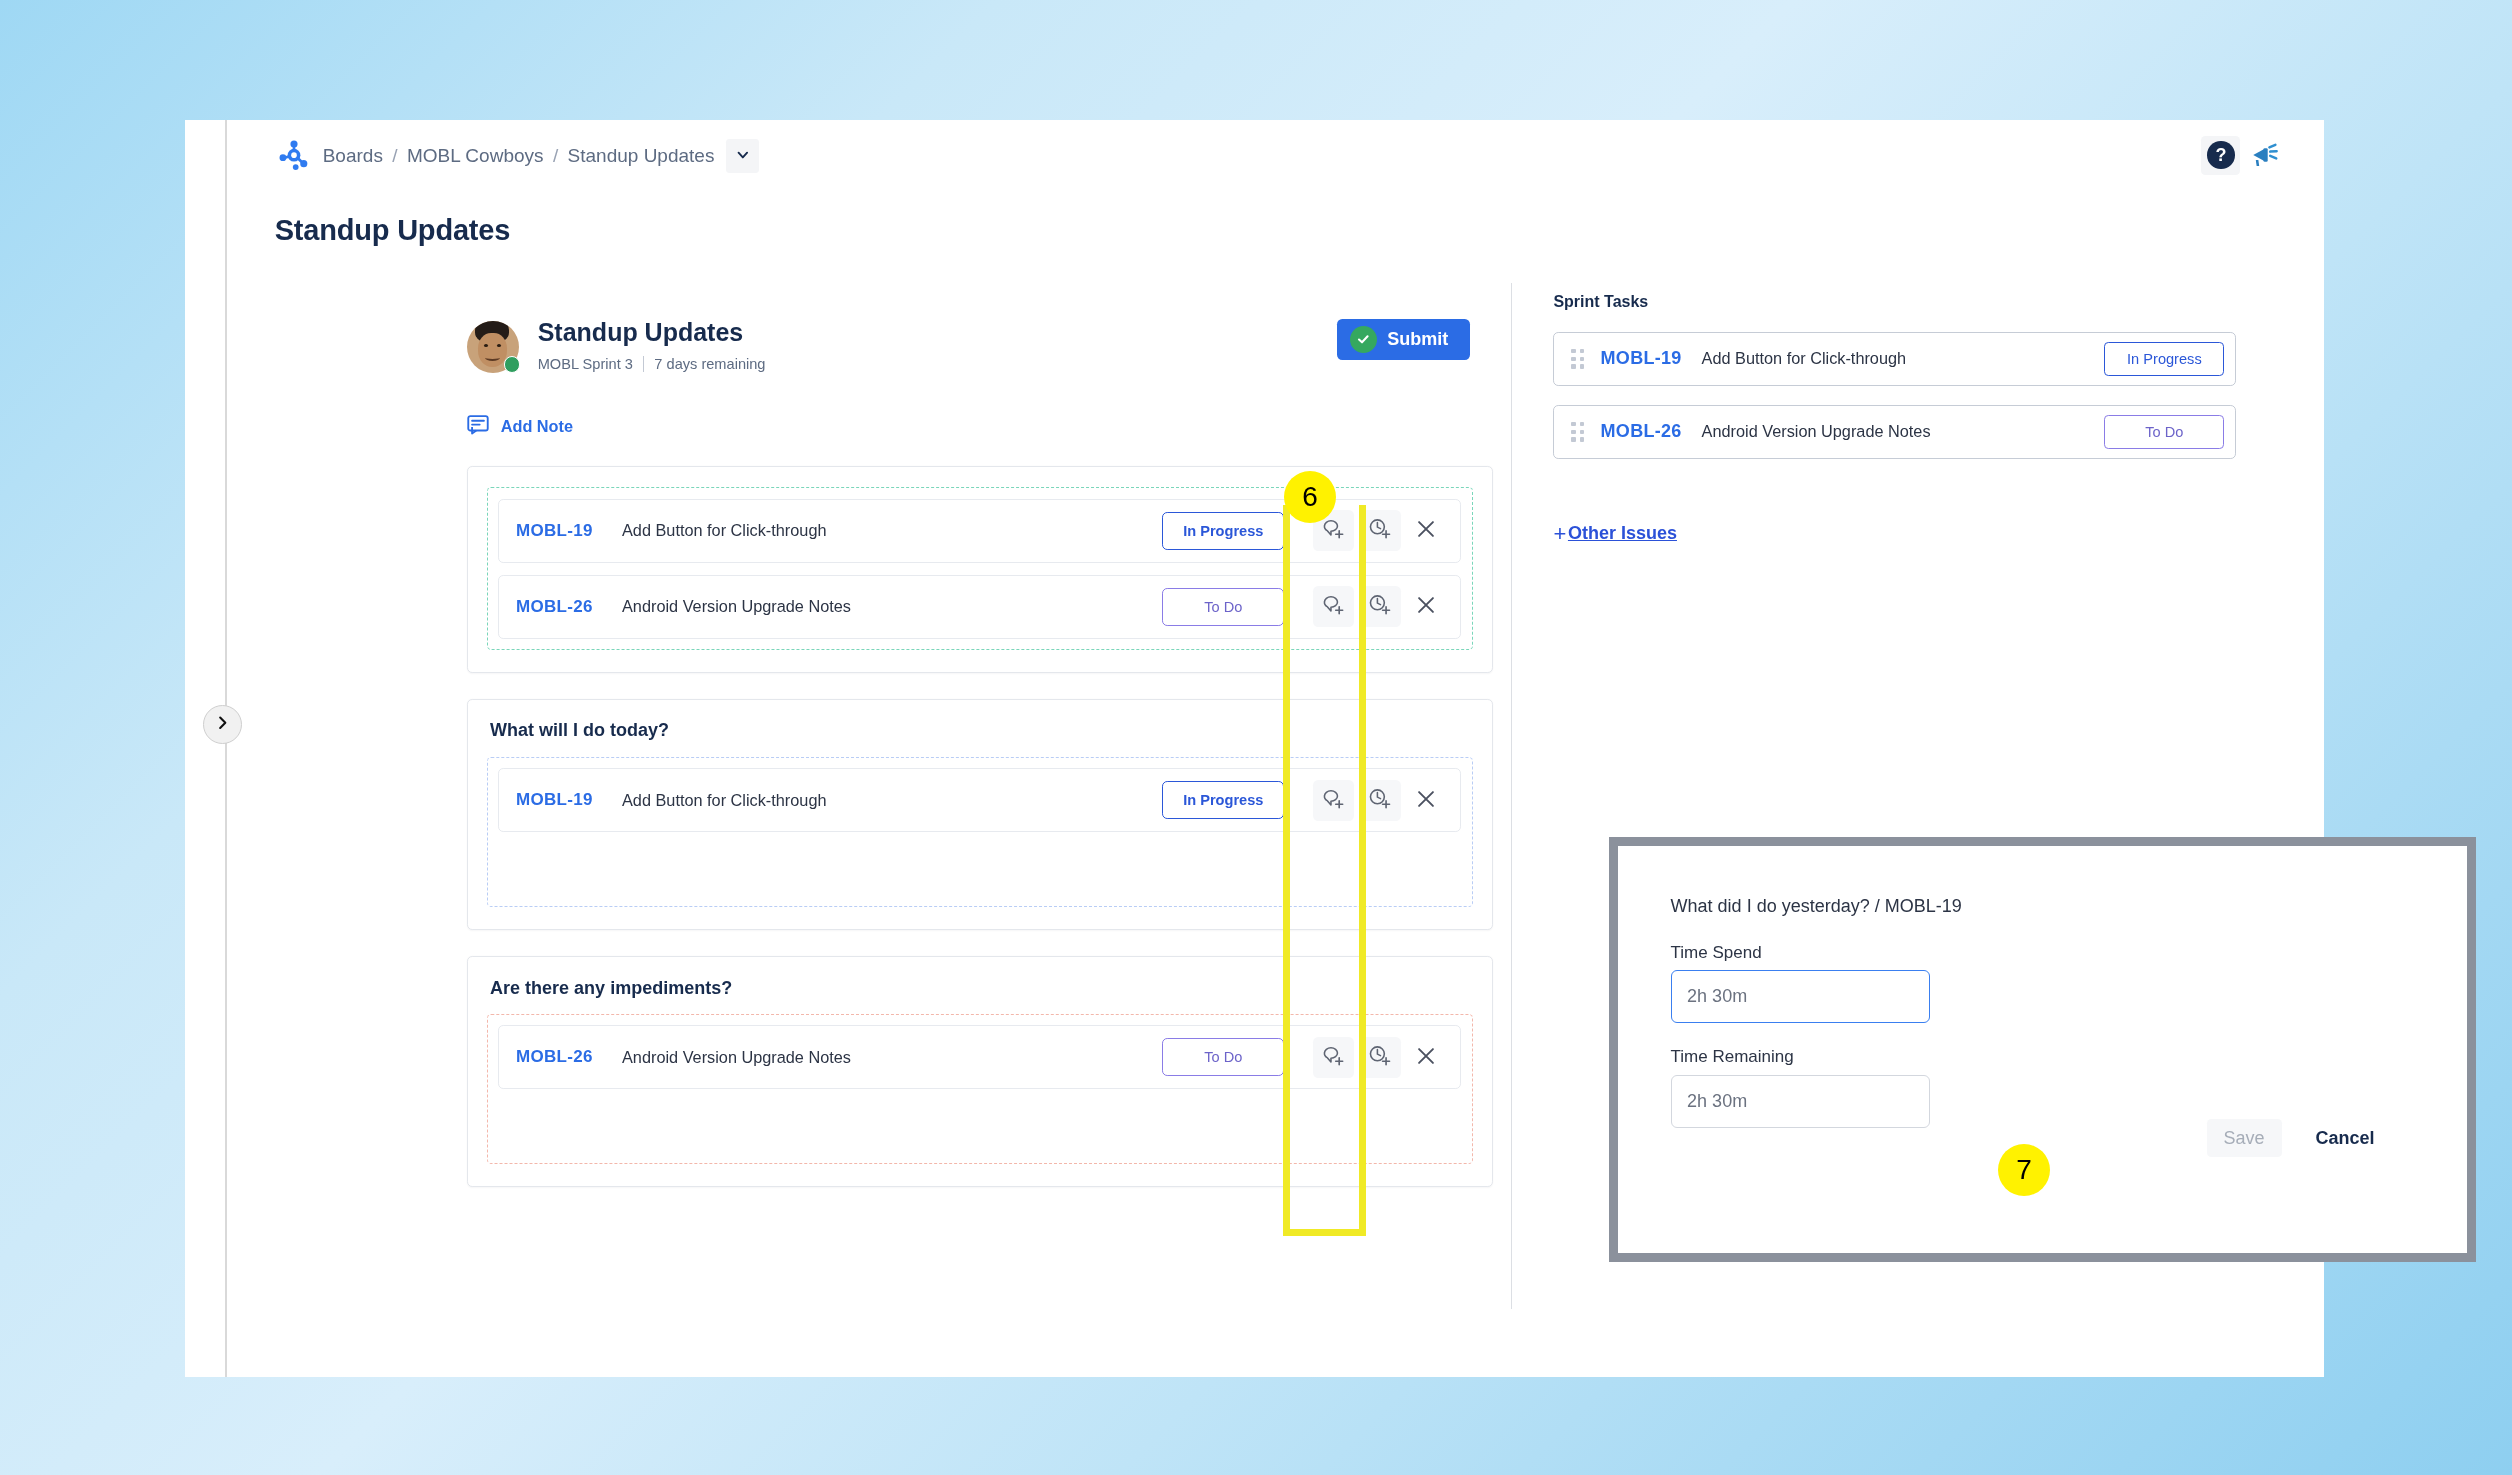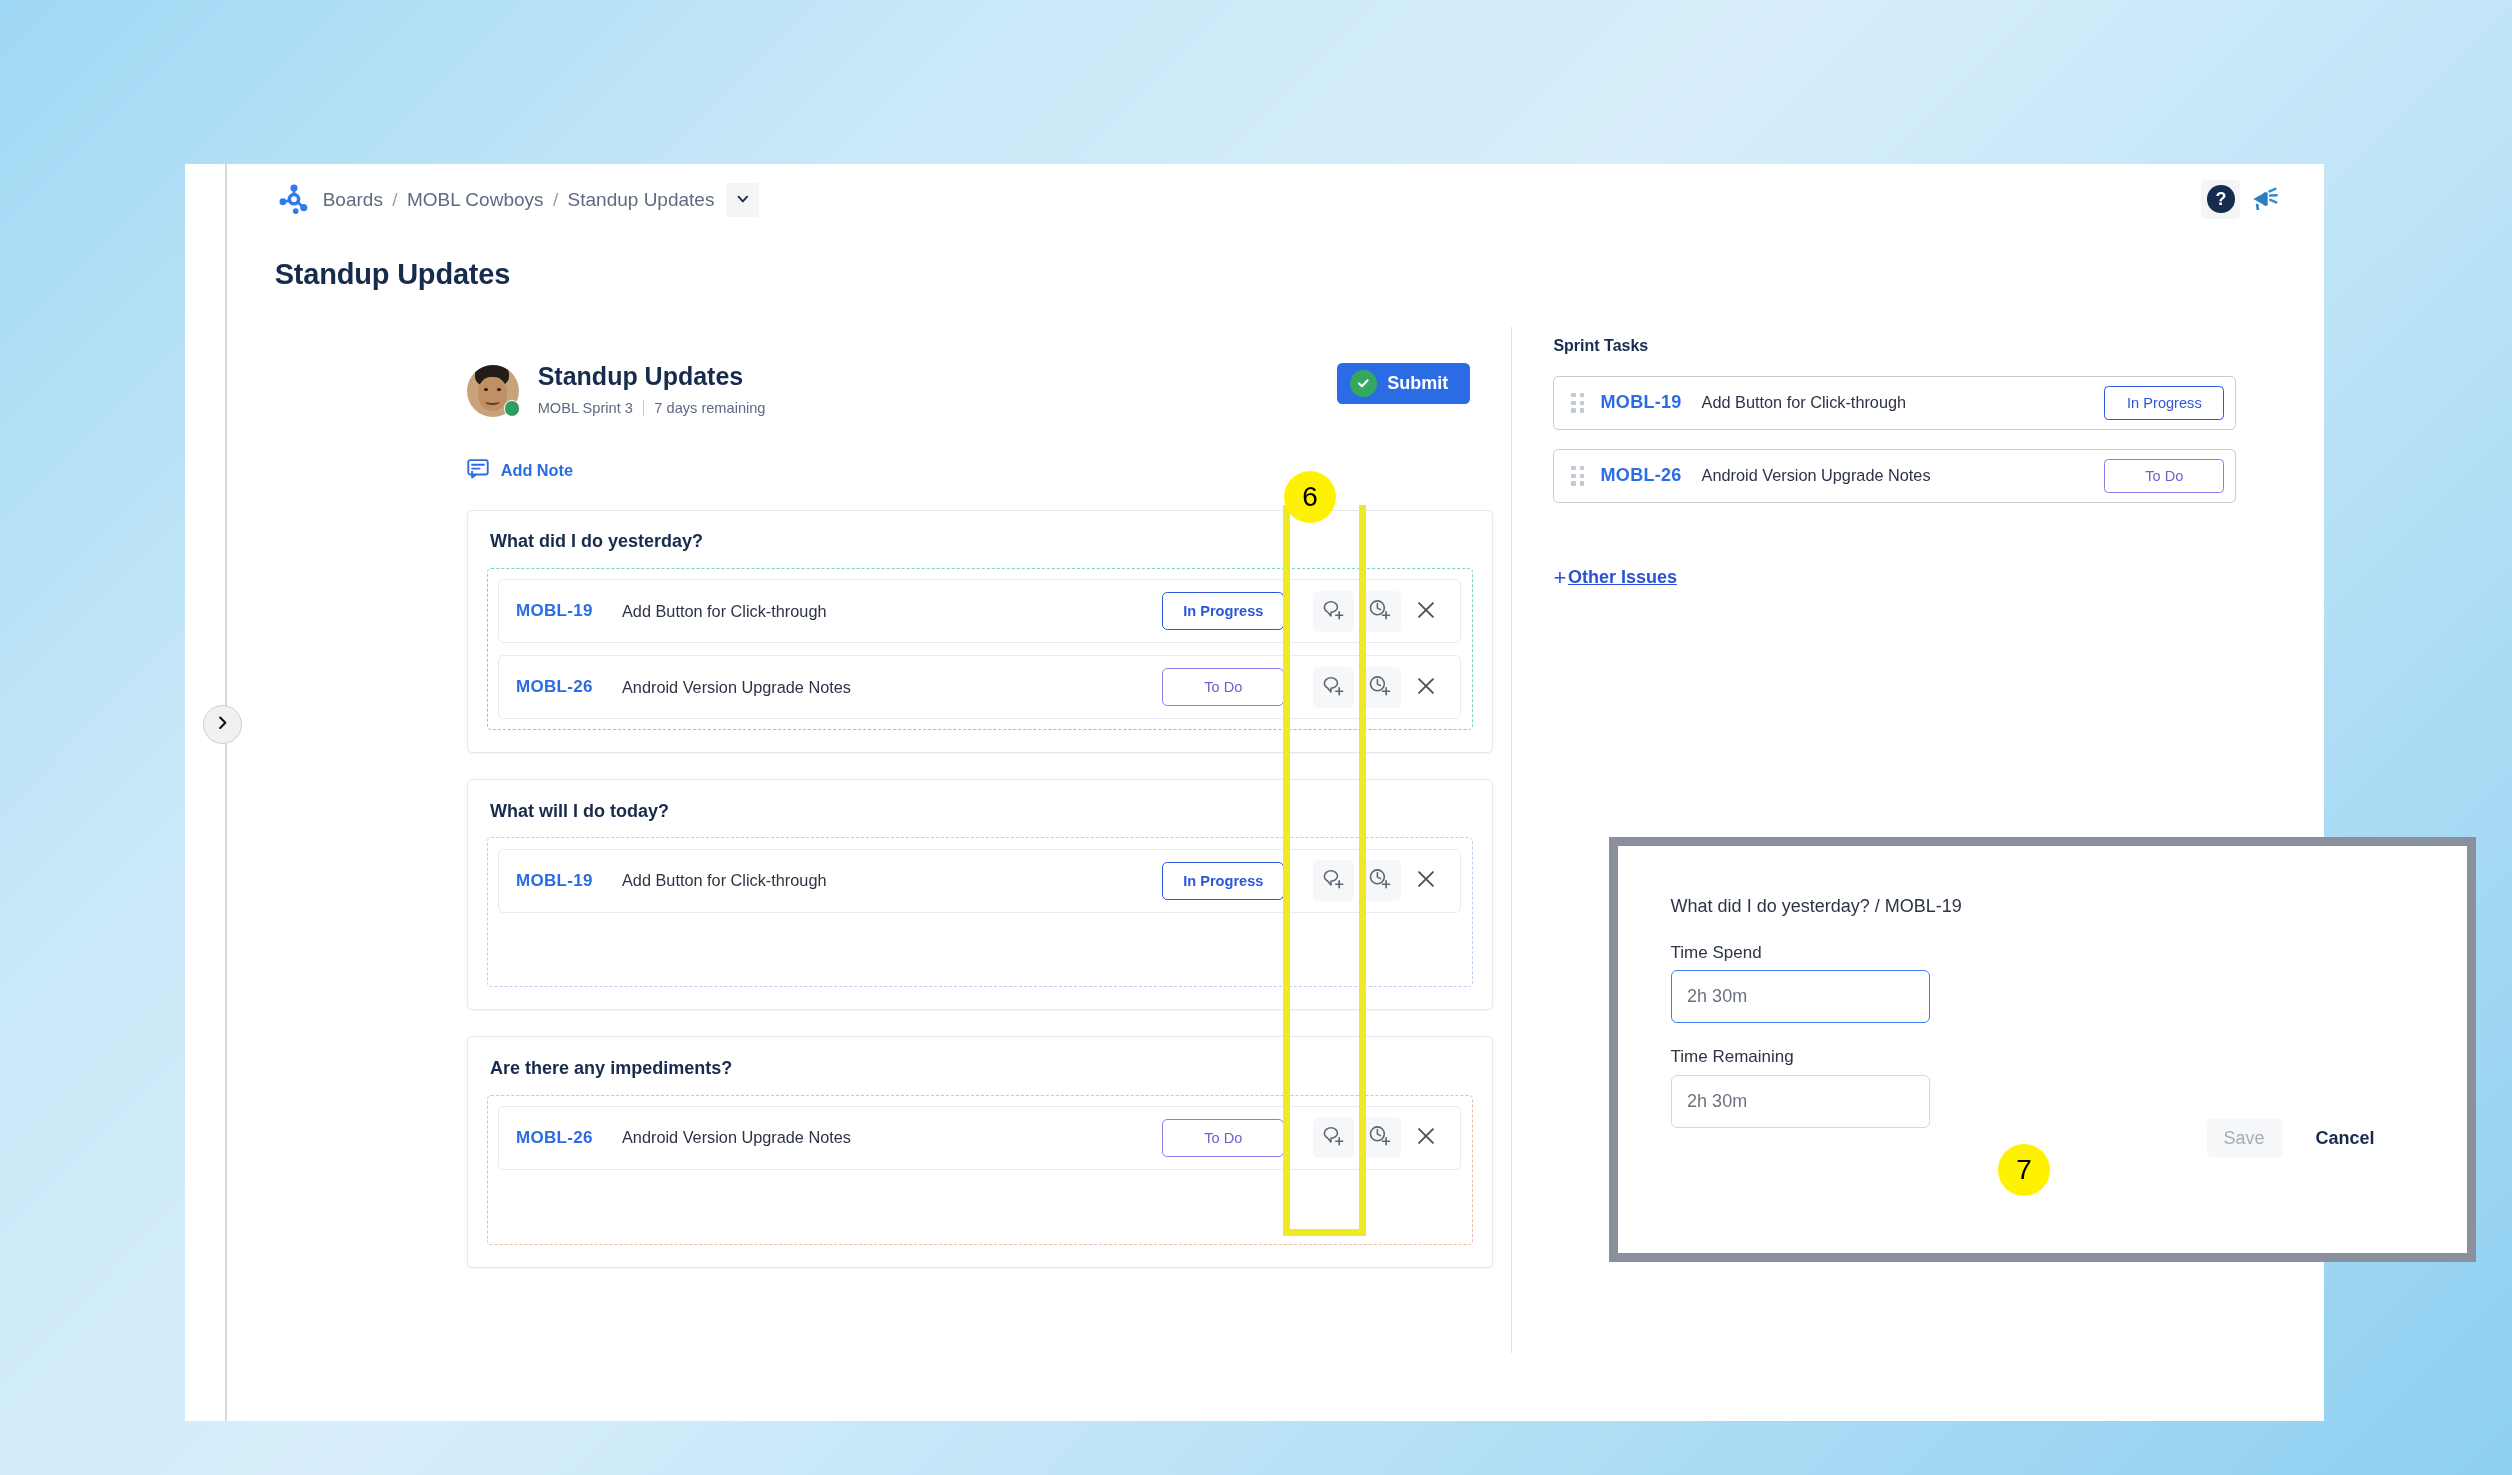--- a/index.html
+++ b/index.html
@@ -16,21 +16,20 @@
 
   
   #page-container {
     position: absolute;
     left: 185px;
     top: 120px;
     width: 2139px;
     height: 1257px;
     background: #000000;
     display: flex;
-    margin-top: 44px;
   }
   #left-rail {
     width: 40px;
     height: 100%;
     background: #ffffff;
     flex: 0 0 40px;
   }
   #rail-divider {
     width: 1.7px;
     background: #d9d9d9;
@@ -617,21 +616,20 @@
               <path d="M6 15.5 L6 23 L11 19.5" stroke="#2b6ce5" stroke-width="2.2" fill="none" stroke-linejoin="round"></path>
               <path d="M6 8 L20 8 M6 12.5 L15 12.5" stroke="#2b6ce5" stroke-width="2.2" stroke-linecap="round"></path>
             </svg>
           </span>
           <span>Add Note</span>
         </div>
 
         
         <div id="questions-host">
             <div class="q-card">
-              <div class="q-title">What did I do yesterday?</div>
               <div class="drop-zone green">
                 <div class="task-row">
                   <span class="task-key">MOBL-19</span>
                   <span class="task-summary">Add Button for Click-through</span>
                   <span class="status-pill status-inprogress">In Progress</span>
                   <span class="row-actions">
                     <span class="act-btn">
                       <span><svg viewBox="0 0 30 30">
                           <path d="M4 11.5 A7.5 6 0 1 1 11.5 17.5 L11.5 22 L7.5 17.2 A7.5 6 0 0 1 4 11.5 Z" stroke="#5e6472" stroke-width="1.8" fill="none" stroke-linejoin="round"></path>
                           <path d="M21 17 L21 25 M17 21 L25 21" stroke="#5e6472" stroke-width="1.9" stroke-linecap="round"></path>

